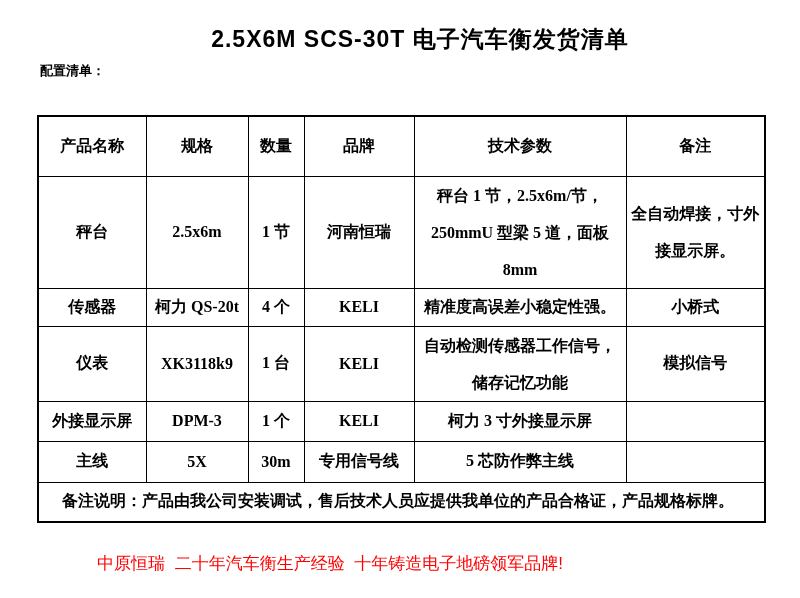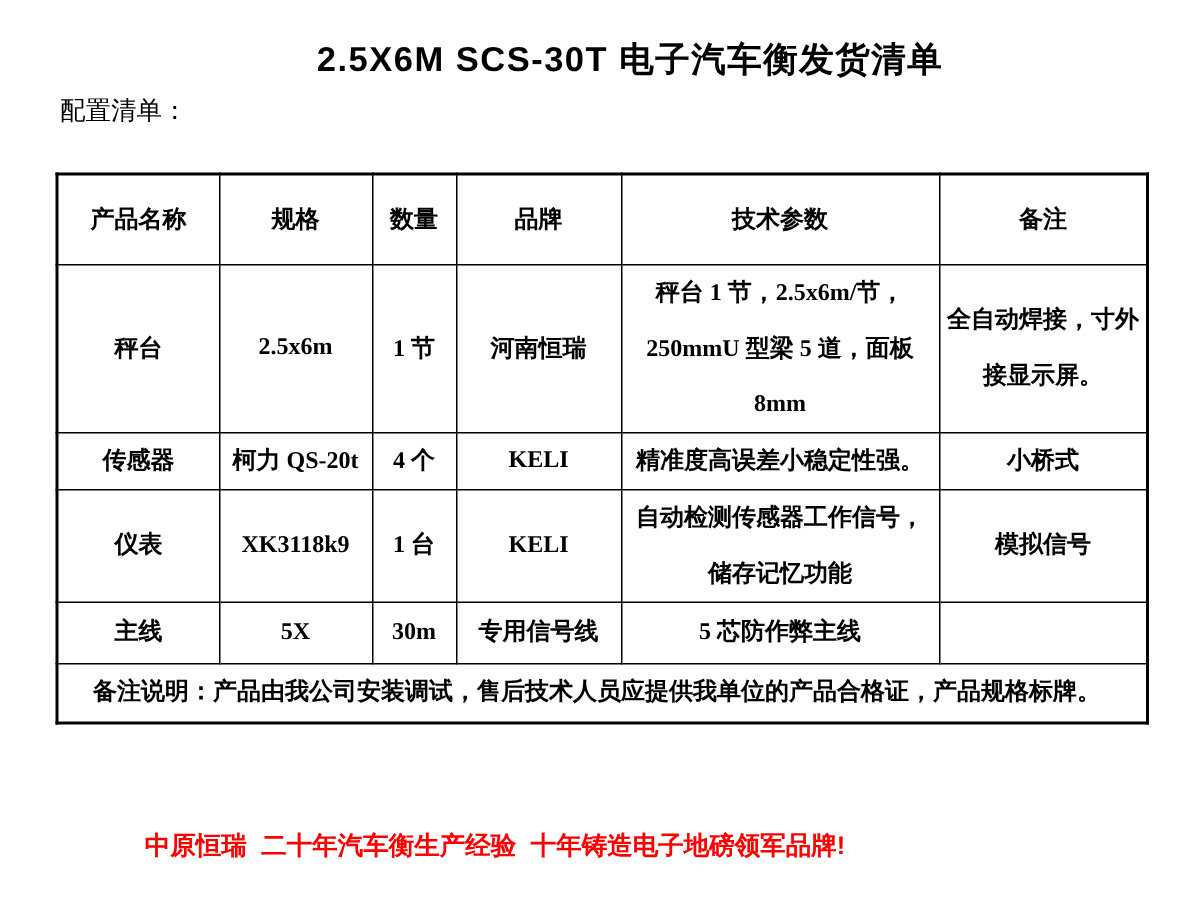--- a/index.html
+++ b/index.html
@@ -18,22 +18,22 @@
     font-size: 23px;
     font-weight: bold;
     letter-spacing: 1px;
     color: #000000;
     white-space: nowrap;
     margin-left: 20px;
   }
   .config-label {
     position: absolute;
     top: 62px; left: 40px;
-    font-size: 17px;
-    font-weight: normal;
+    font-size: 13px;
+    font-weight: bold;
     color: #000000;
   }
   table.config-table {
     position: absolute;
     top: 115px; left: 37px;
     width: 727px;
     border-collapse: collapse;
     table-layout: fixed;
     border: 2px solid #000000;
   }
@@ -67,21 +67,21 @@
   .remark-cell {
     text-align: left !important;
     font-size: 15px;
     padding: 0 23px !important;
   }
   .footer-slogan {
     position: absolute;
     top: 552px; left: 0; width: 660px;
     text-align: center;
     font-size: 17px;
-    font-weight: bold;
+    font-weight: normal;
     color: #ff0000;
     word-spacing: 5px;
     white-space: nowrap;
   }
 </style>
 </head>
 <body>
 
 <div class="doc-title">2.5X6M SCS-30T 电子汽车衡发货清单</div>
 
@@ -126,20 +126,28 @@
     </tr>
     <tr class="r-3">
       <td>仪表</td>
       <td>XK3118k9</td>
       <td>1 台</td>
       <td>KELI</td>
       <td class="cell-multiline">自动检测传感器工作信号，
 储存记忆功能</td>
       <td>模拟信号</td>
     </tr>
+    <tr class="r-5">
+      <td>外接显示屏</td>
+      <td>DPM-3</td>
+      <td>1 个</td>
+      <td>KELI</td>
+      <td>柯力 3 寸外接显示屏</td>
+      <td></td>
+    </tr>
     <tr class="r-6">
       <td>主线</td>
       <td>5X</td>
       <td>30m</td>
       <td>专用信号线</td>
       <td>5 芯防作弊主线</td>
       <td></td>
     </tr>
     <tr class="r-remark">
       <td class="remark-cell" colspan="6">备注说明：产品由我公司安装调试，售后技术人员应提供我单位的产品合格证，产品规格标牌。</td>

